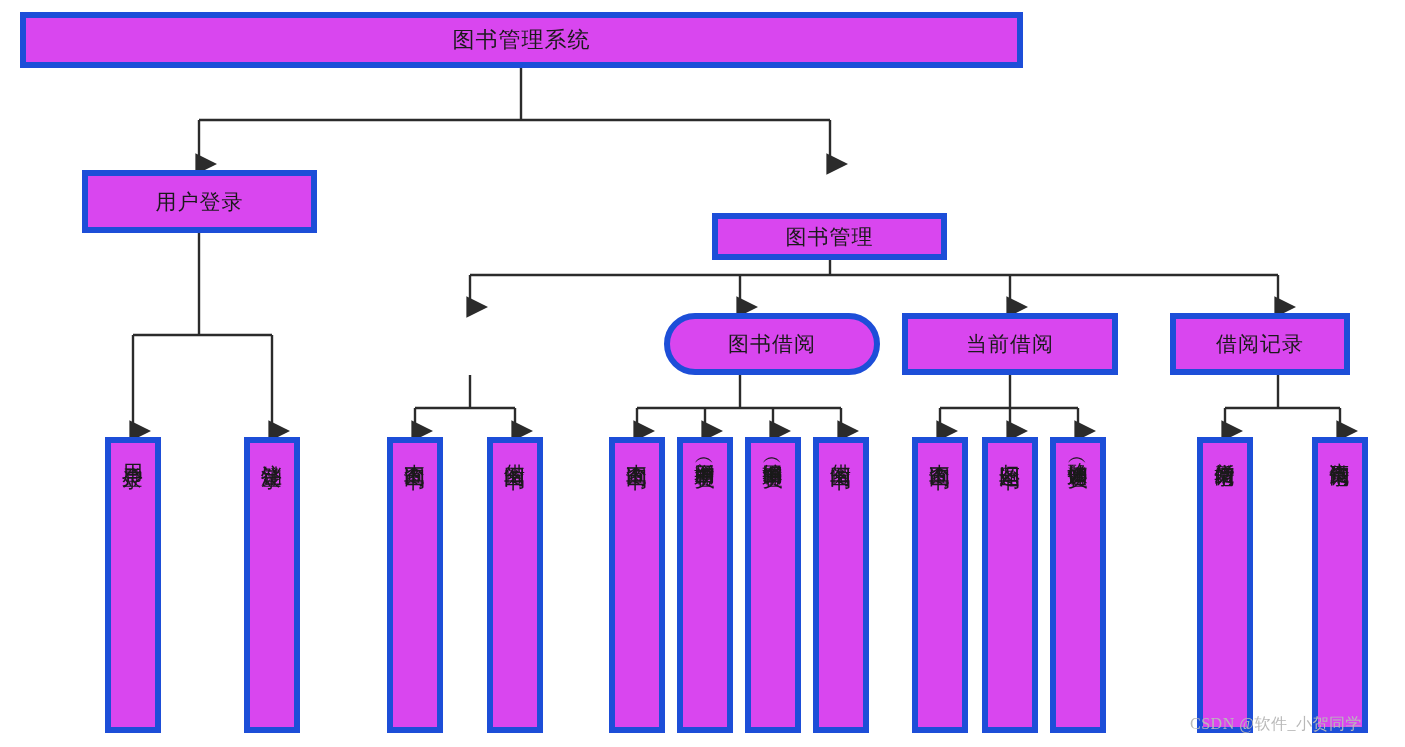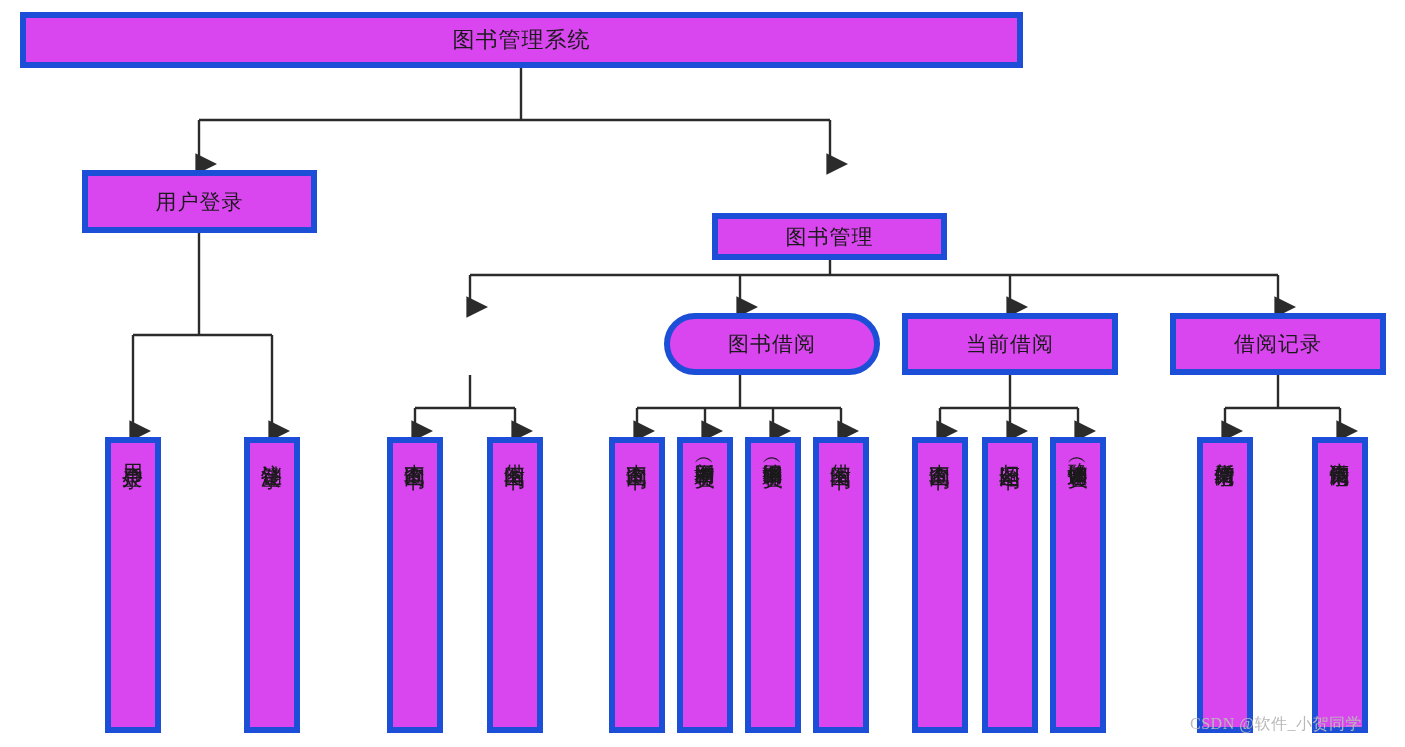--- a/index.html
+++ b/index.html
@@ -138,21 +138,21 @@
 
 
   <div class="node h-node" style="left:664px;top:313px;width:216px;height:62px;border-radius:31px;">
     <span class="node-label">图书借阅</span>
   </div>
 
   <div class="node h-node" style="left:902px;top:313px;width:216px;height:62px;">
     <span class="node-label">当前借阅</span>
   </div>
 
-  <div class="node h-node" style="left:1170px;top:313px;width:216px;height:62px;">
+  <div class="node h-node" style="left:1170px;top:313px;width:180px;height:62px;">
     <span class="node-label">借阅记录</span>
   </div>
 
   <div class="node v-node" style="left:105px;top:437px;width:56px;height:296px;">
     <span class="node-label">用户登录</span>
   </div>
 
   <div class="node v-node" style="left:244px;top:437px;width:56px;height:296px;">
     <span class="node-label">注销登录</span>
   </div>

